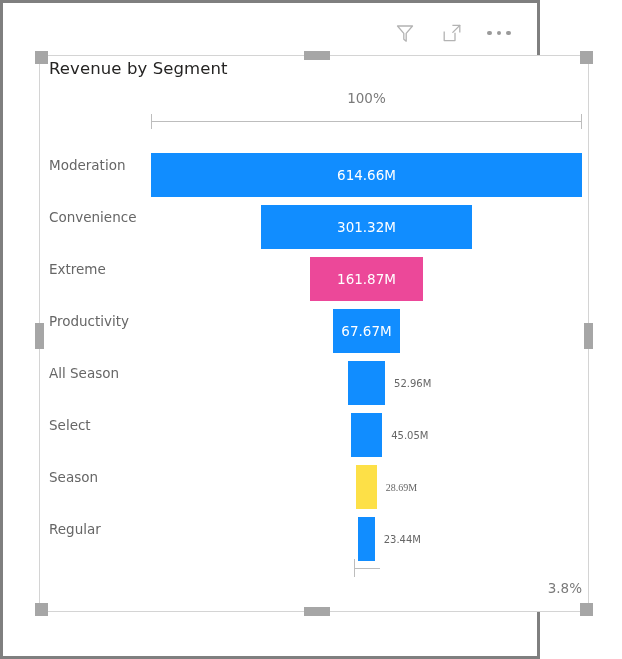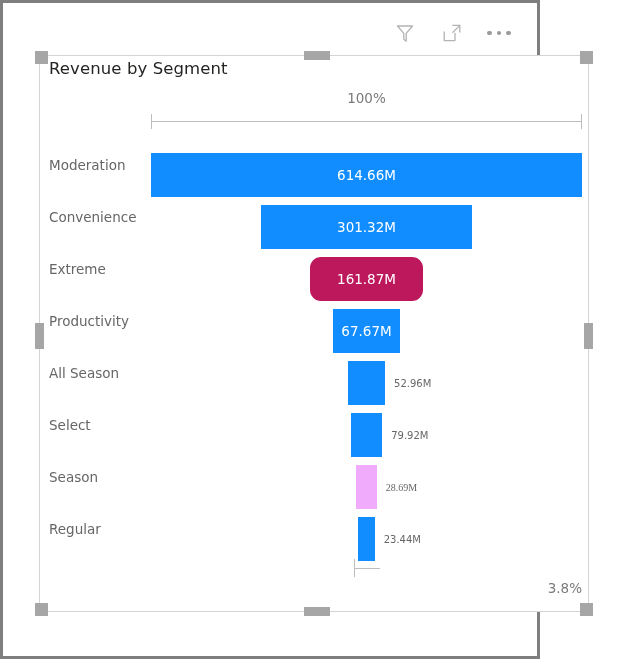--- a/index.html
+++ b/index.html
@@ -305,21 +305,21 @@
             <div class="cat-label">Convenience</div>
             <div class="bar-zone">
               <div class="bar" style="width: 211.19px; background: rgb(17, 141, 255);">
                 <span class="val-inside">301.32M</span>
               </div>
             </div>
           </div>
           <div class="frow">
             <div class="cat-label">Extreme</div>
             <div class="bar-zone">
-              <div class="bar" style="width: 113.353px; background: #be185d; border-radius: 11px;">
+              <div class="bar" style="width: 113.353px; background: #ec4899;">
                 <span class="val-inside">161.87M</span>
               </div>
             </div>
           </div>
           <div class="frow">
             <div class="cat-label">Productivity</div>
             <div class="bar-zone">
               <div class="bar" style="width: 67.236px; background: rgb(17, 141, 255);">
                 <span class="val-inside">67.67M</span>
               </div>
@@ -330,28 +330,28 @@
             <div class="bar-zone">
               <div class="bar" style="width: 37.066px; background: rgb(17, 141, 255);">
                 <span class="val-outside">52.96M</span>
               </div>
             </div>
           </div>
           <div class="frow">
             <div class="cat-label">Select</div>
             <div class="bar-zone">
               <div class="bar" style="width: 31.463px; background: rgb(17, 141, 255);">
-                <span class="val-outside">79.92M</span>
+                <span class="val-outside">45.05M</span>
               </div>
             </div>
           </div>
           <div class="frow">
             <div class="cat-label">Season</div>
             <div class="bar-zone">
-              <div class="bar" style="width: 20.257px; background: #f0abfc; font-family: Liberation Serif, serif;">
+              <div class="bar" style="width: 20.257px; background: #fde047; font-family: Liberation Serif, serif;">
                 <span class="val-outside">28.69M</span>
               </div>
             </div>
           </div>
           <div class="frow">
             <div class="cat-label">Regular</div>
             <div class="bar-zone">
               <div class="bar" style="width: 16.378px; background: rgb(17, 141, 255);">
                 <span class="val-outside">23.44M</span>
               </div>

